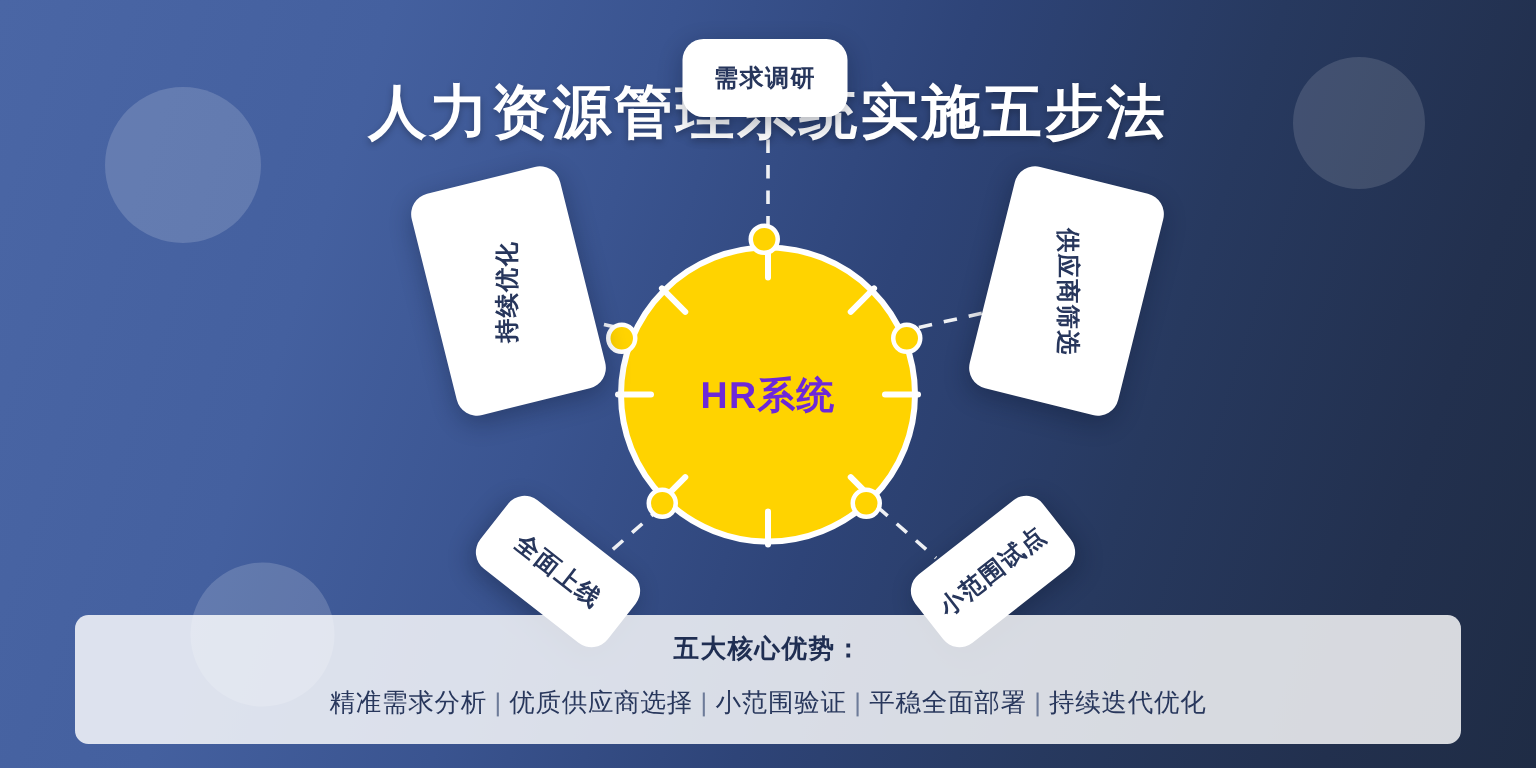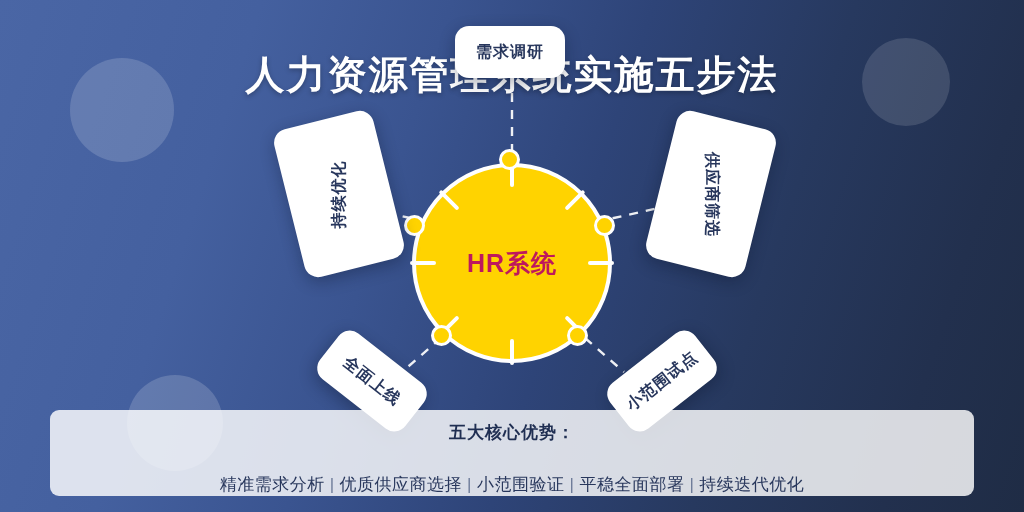--- a/index.html
+++ b/index.html
@@ -40,21 +40,21 @@
     left: 412px; top: 163px;
     width: 200px; height: 200px;
     border-radius: 50%;
     background: #ffd300;
     border: 4px solid #ffffff;
     box-shadow: 0 0 0 0 rgba(0,0,0,0);
   }
   #hub-label {
     position: absolute; left: 0; top: 0; width: 100%; height: 100%;
     display: flex; align-items: center; justify-content: center;
-    color: #be185d;
+    color: #6d28d9;
     font-size: 25px;
     font-weight: bold;
     letter-spacing: 1px;
   }
   
   .tick {
     position: absolute;
     left: 50%; top: 50%;
     width: 4px; height: 26px;
     background: #ffffff;
@@ -112,21 +112,21 @@
     background: rgba(255,255,255,0.82);
     border-radius: 9px;
     padding-top: 11px;
     text-align: center;
   }
   #summary-title {
     color: #1f2e52;
     font-size: 17px;
     font-weight: bold;
     letter-spacing: 1px;
-    margin-bottom: 29px;
+    margin-bottom: 13px;
   }
   #summary-list {
     color: #28375c;
     font-size: 17px;
     letter-spacing: 0.5px;
   }
   .sep { color: #6d7b99; padding: 0 5px; }
 </style>
 </head>
 <body>

